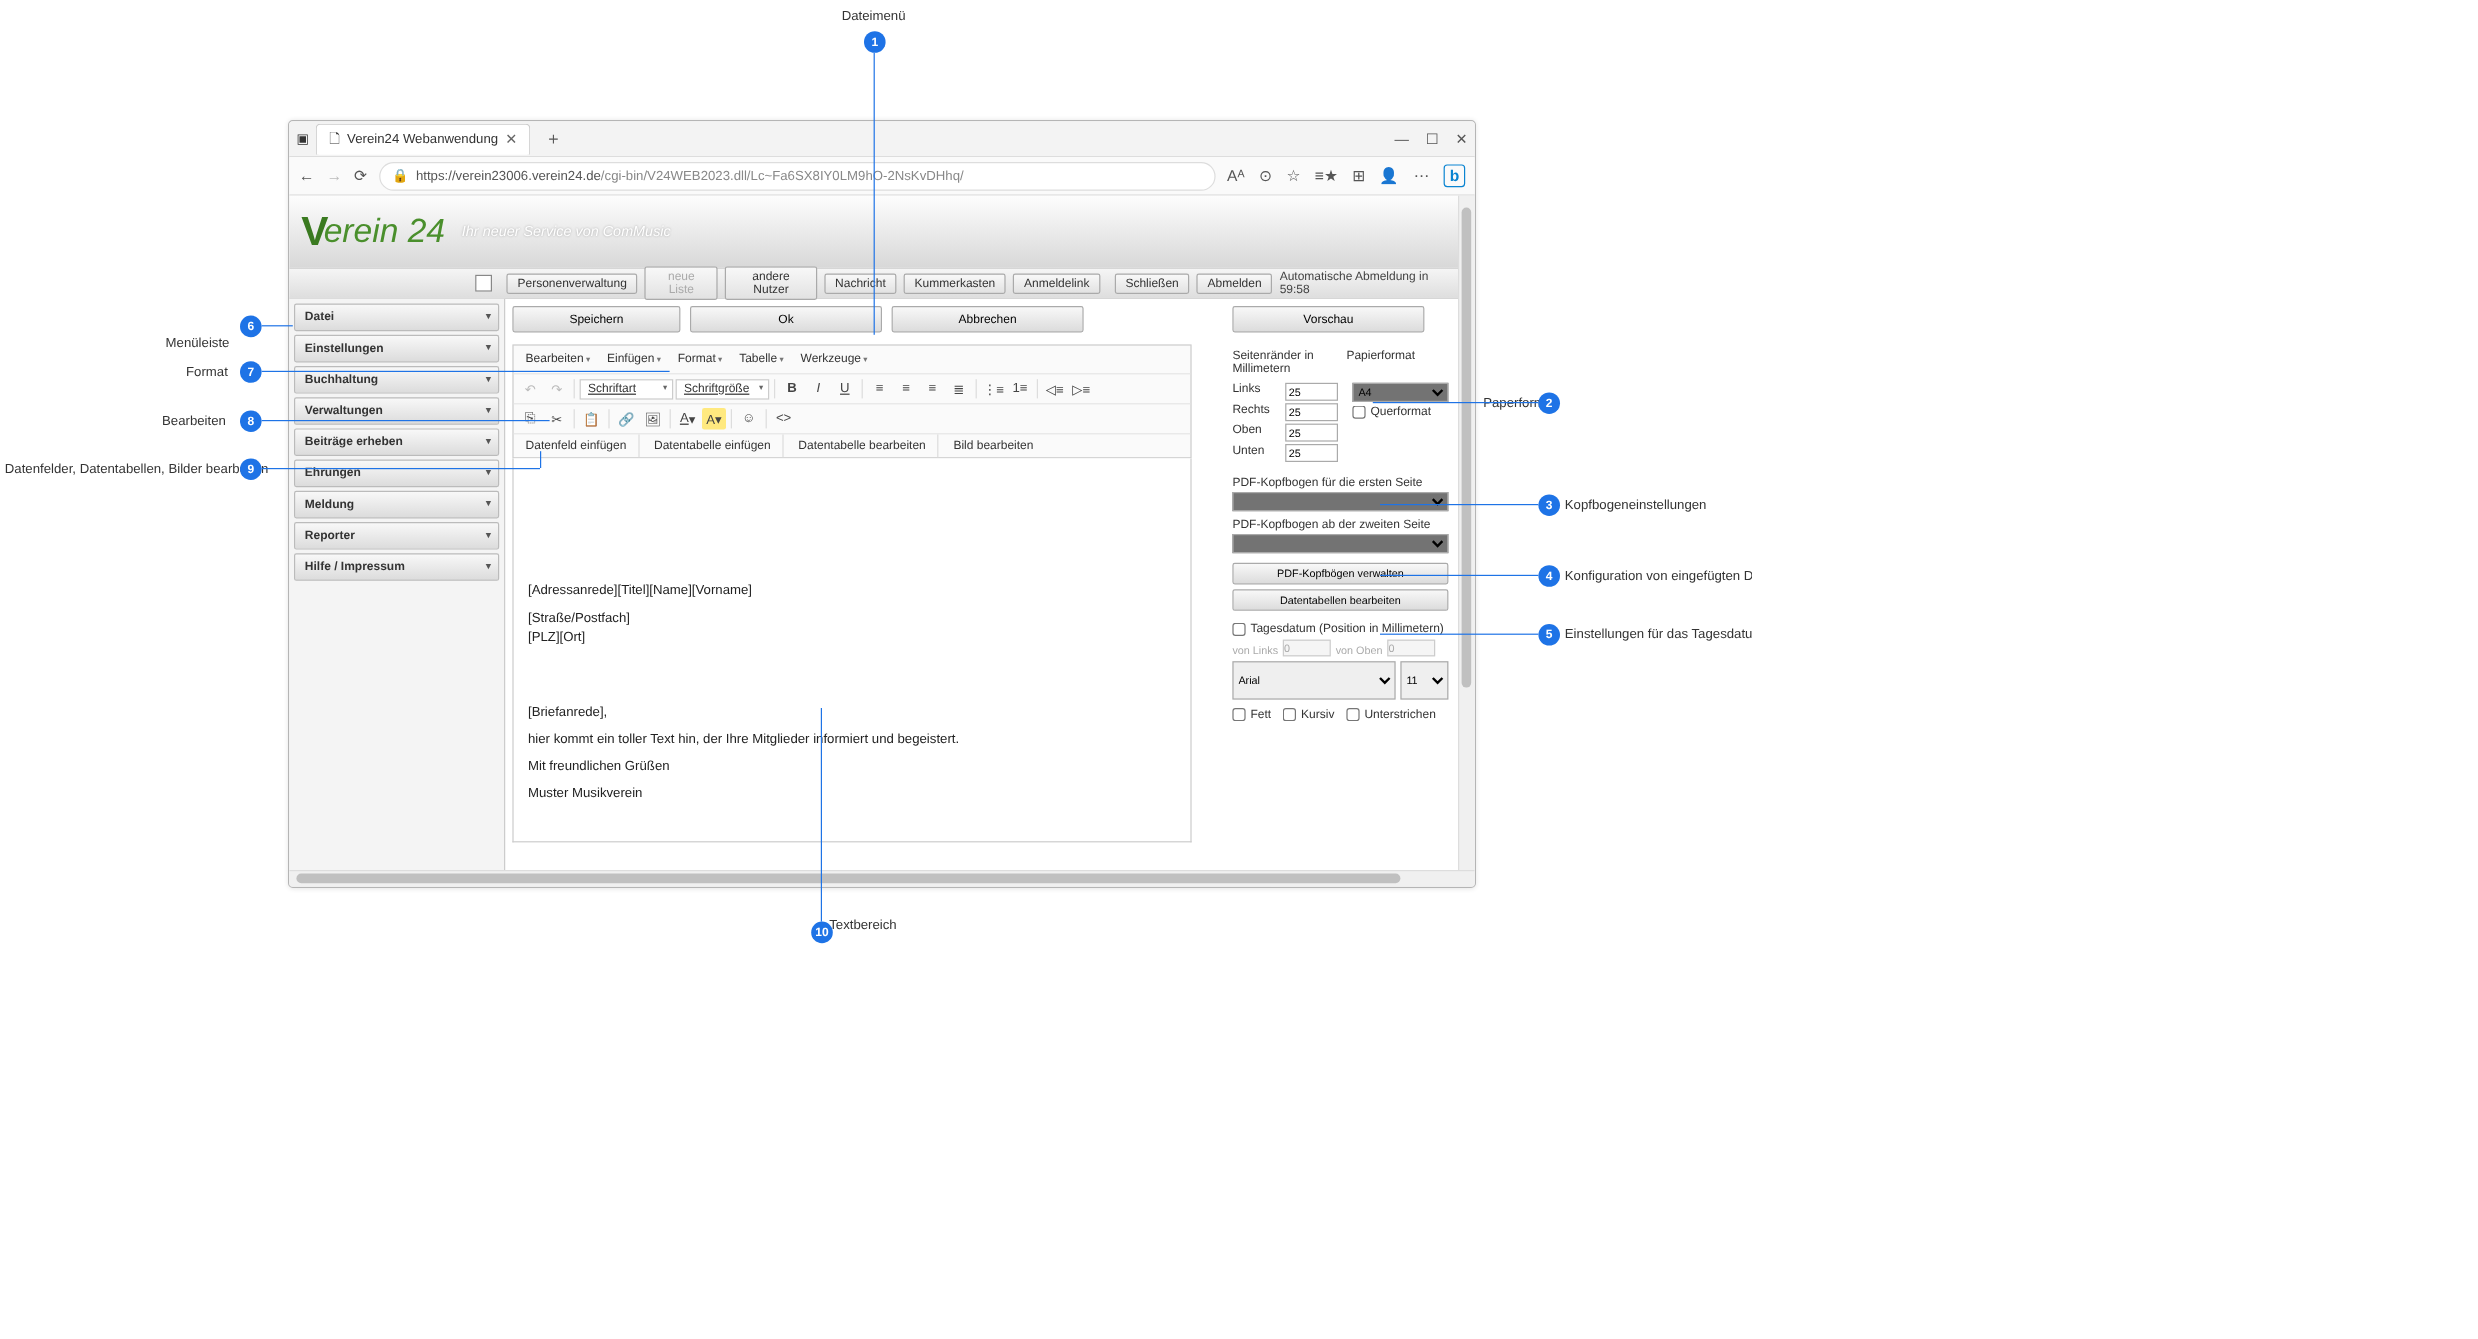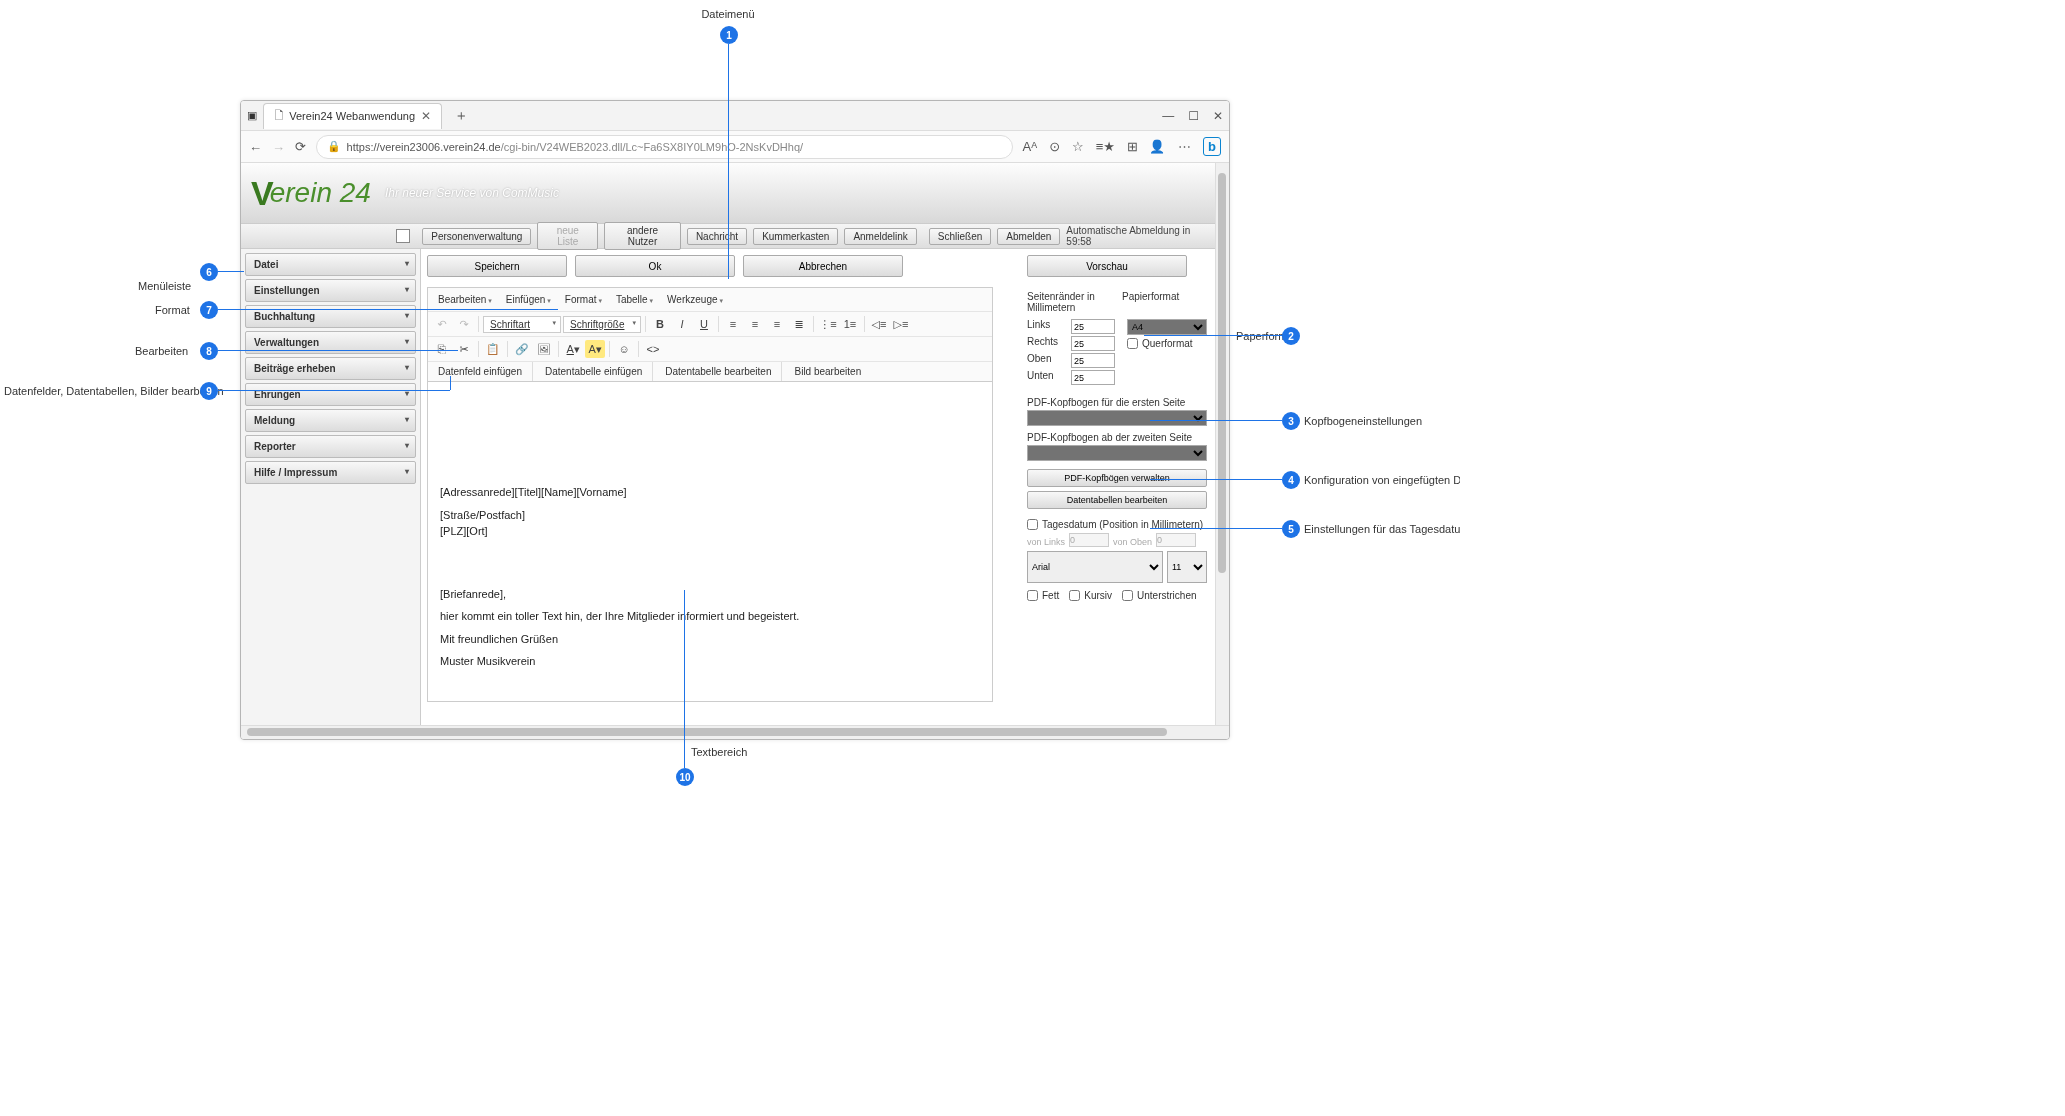--- a/index.html
+++ b/index.html
@@ -123,21 +123,21 @@
 
 <div class="callout-label" style="left:135px; top:345px;">Bearbeiten</div>
 <div class="callout-num" style="left:200px; top:342px;">8</div>
 <div class="callout-line" style="left:218px; top:350px; width:240px; height:1px;"></div>
 
 <div class="callout-label" style="left:4px; top:385px;">Datenfelder, Datentabellen, Bilder bearbeiten</div>
 <div class="callout-num" style="left:200px; top:382px;">9</div>
 <div class="callout-line" style="left:218px; top:390px; width:232px; height:1px;"></div>
 <div class="callout-line" style="left:450px; top:376px; width:1px; height:14px;"></div>
 
-<div class="callout-label" style="left:660px; top:746px;margin-left:31px;">Textbereich</div>
+<div class="callout-label" style="left:660px; top:765px;margin-left:31px;">Textbereich</div>
 <div class="callout-num" style="left:676px; top:768px;">10</div>
 <div class="callout-line" style="left:684px; top:590px; width:1px; height:178px;"></div>
 
 <div class="browser">
   <div class="titlebar">
     <span class="nav-icon">▣</span>
     <div class="tab">
       <span>🗋</span>
       <span>Verein24 Webanwendung</span>
       <span class="tab-close">✕</span>

